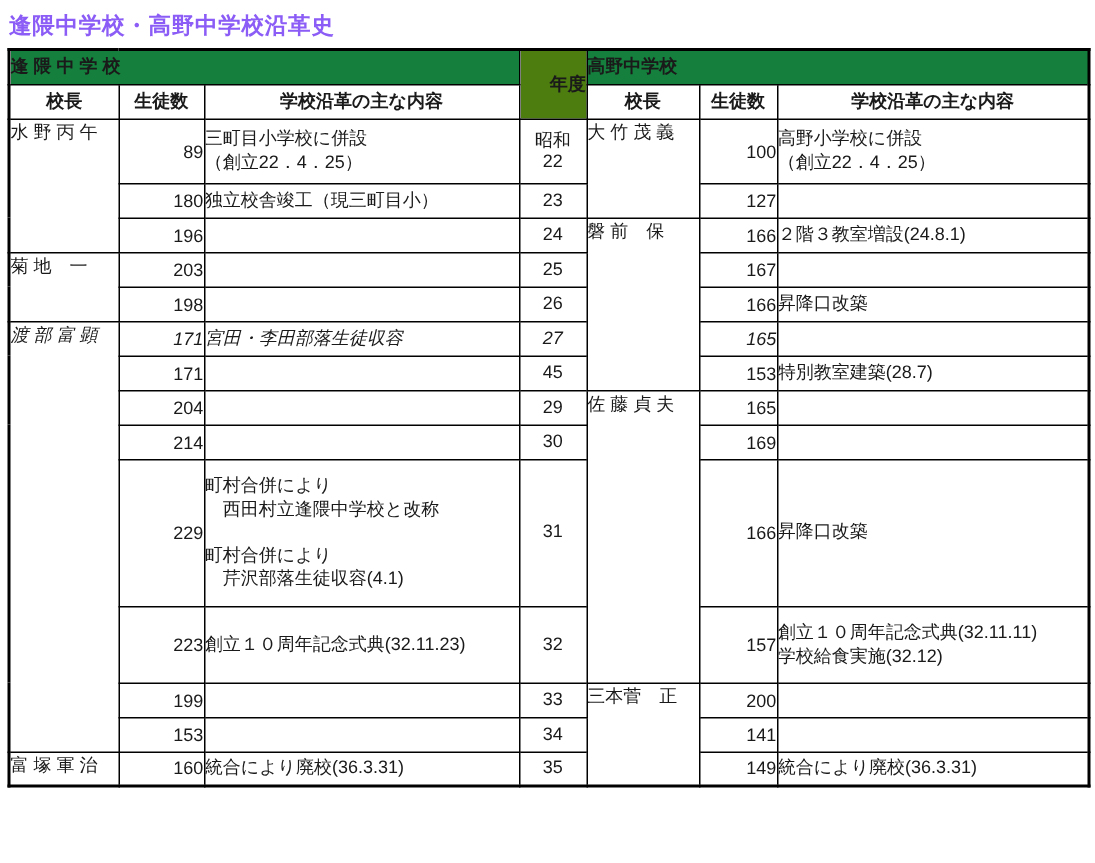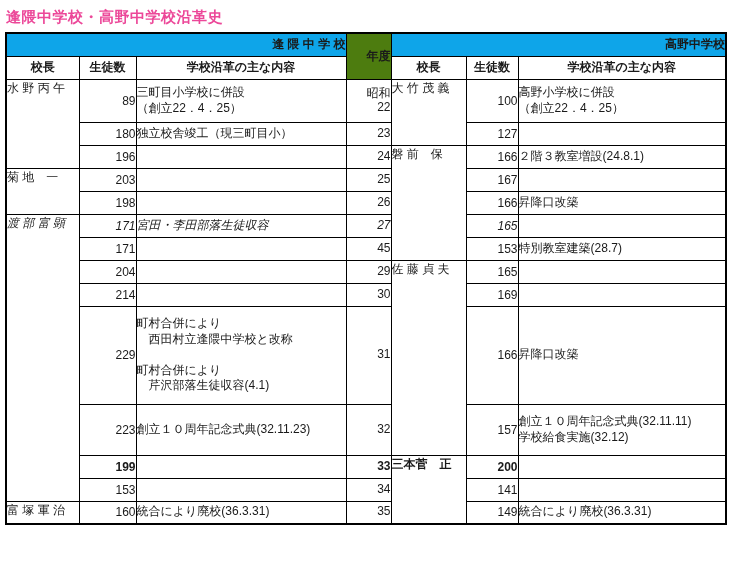--- a/index.html
+++ b/index.html
@@ -22,23 +22,23 @@
   }
   table.history th, table.history td {
     border:1px solid #000;
     font-size:12px;
     overflow:hidden;
     padding:0;
   }
   tr.hdr1 { height:23px; }
   tr.hdr2 { height:23px;margin-top:19px; }
   th.school-header {
-    background:#0ea5e9;
+    background:#15803d;
     font-size:13px; font-weight:bold;
-    text-align:right; vertical-align:middle;
+    text-align:left; vertical-align:middle;
   }
   th.year-header {
     background:#4d7c0f;
     font-size:12px; font-weight:bold;
     text-align:right; vertical-align:middle;
   }
   th.sub-header {
     background:#ffffff;
     font-size:12px; font-weight:bold;
     text-align:center; vertical-align:middle;
@@ -53,30 +53,30 @@
     vertical-align:middle; text-align:right;
     padding-right:3px;
   }
   td.content {
     vertical-align:middle; text-align:left;
     padding-left:4px;
     white-space:pre-line;
     line-height:1.3;
   }
   td.year {
-    vertical-align:middle; text-align:right;
+    vertical-align:middle; text-align:center;
     padding-right:5px;
     white-space:pre-line;
     line-height:1.15;
   }
 </style>
 </head>
 <body>
 
-<div class="title" style="color: #ec4899;">逢隈中学校・高野中学校沿革史</div>
+<div class="title" style="color: #8b5cf6;">逢隈中学校・高野中学校沿革史</div>
 
 <table class="history">
   <colgroup>
     <col style="width:73px">
     <col style="width:57px">
     <col style="width:210px">
     <col style="width:45px">
     <col style="width:75px">
     <col style="width:52px">
     <col style="width:208px">
@@ -181,21 +181,21 @@
         <td class="content">昇降口改築</td>
       </tr>
       <tr style="height: 51px;">
         <td class="students">223</td>
         <td class="content">創立１０周年記念式典(32.11.23)</td>
         <td class="year">32</td>
         <td class="students">157</td>
         <td class="content">創立１０周年記念式典(32.11.11)
 学校給食実施(32.12)</td>
       </tr>
-      <tr style="height: 23px; font-weight: bold;">
+      <tr style="height: 23px;">
         <td class="students">199</td>
         <td class="content"></td>
         <td class="year">33</td>
         <td class="principal" rowspan="3">三本菅　正</td>
         <td class="students">200</td>
         <td class="content"></td>
       </tr>
       <tr style="height: 23px;">
         <td class="students">153</td>
         <td class="content"></td>

